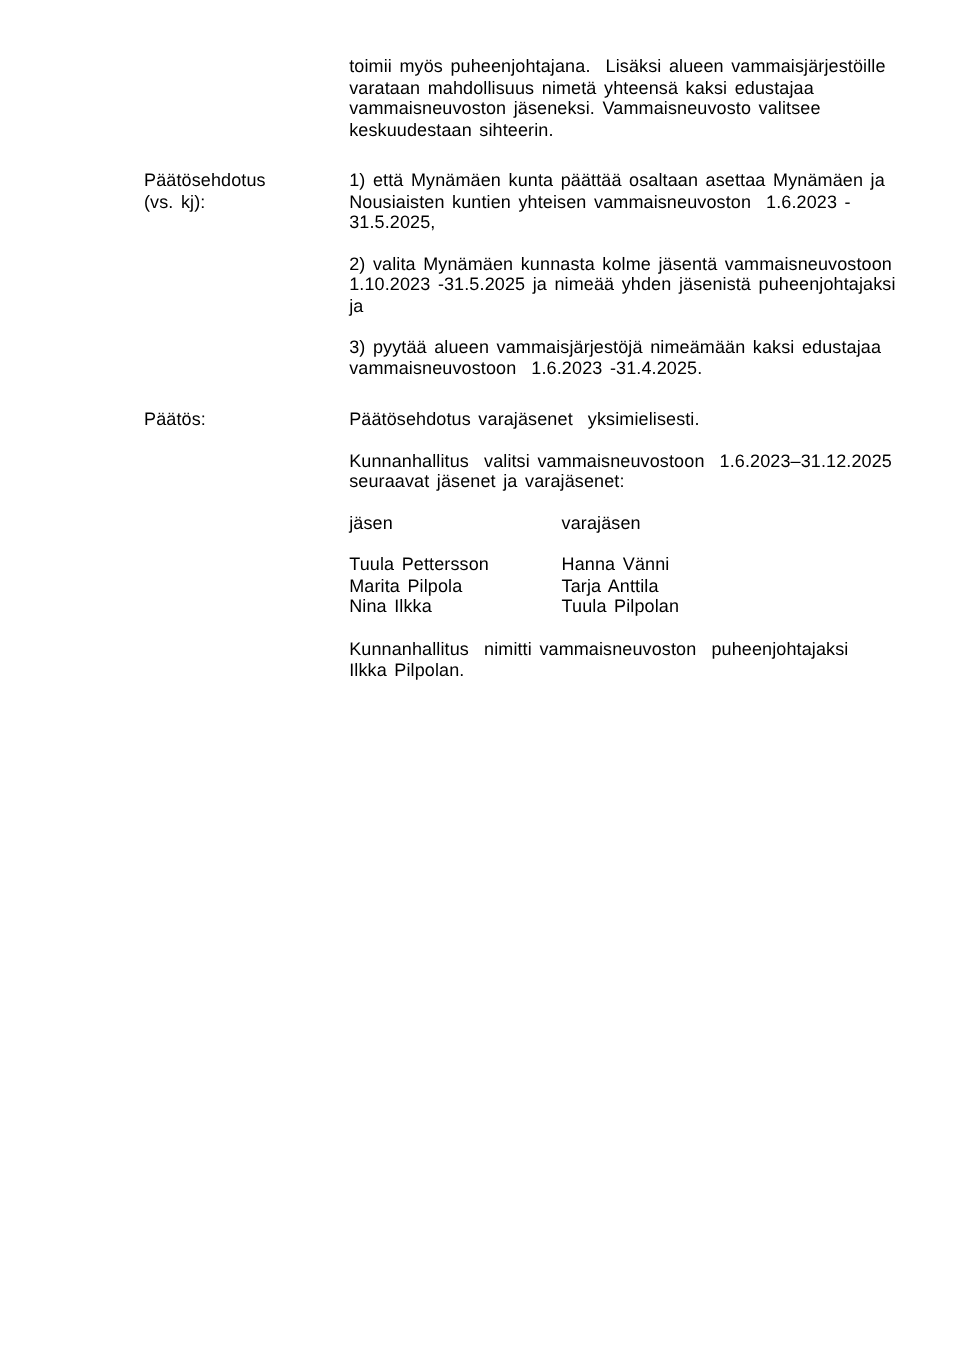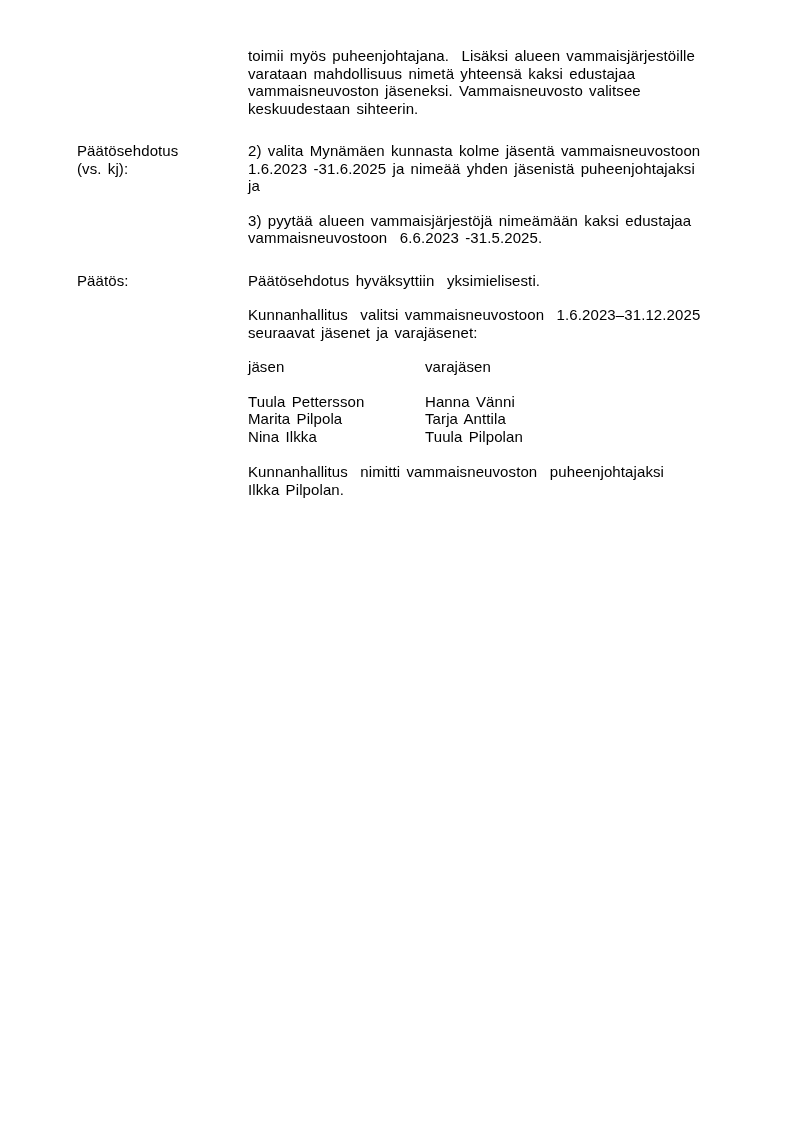--- a/index.html
+++ b/index.html
@@ -27,20 +27,21 @@
     word-spacing: 2px;
     letter-spacing: 0.1px;
   }
   .row {
     display: flex;
     align-items: flex-start;
   }
   .label-col {
     width: 171px;
     flex: 0 0 171px;
+    margin-left: 43px;
   }
   .content-col {
     width: 458px;
     flex: 0 0 458px;
   }
   .content-col p {
     margin: 0 0 17px 0;
     white-space: pre-wrap;
   }
   .content-col p:last-child { margin-bottom: 0; }
@@ -66,31 +67,32 @@
         <p>toimii myös puheenjohtajana.  Lisäksi alueen vammaisjärjestöille varataan mahdollisuus nimetä yhteensä kaksi edustajaa vammaisneuvoston jäseneksi. Vammaisneuvosto valitsee keskuudestaan sihteerin.</p>
       </div>
     </div>
 
     <div class="row sect">
       <div class="label-col">
         <div>Päätösehdotus</div>
         <div>(vs. kj):</div>
       </div>
       <div class="content-col">
-        <p>2) valita Mynämäen kunnasta kolme jäsentä vammaisneuvostoon 1.6.2023 -31.6.2025 ja nimeää yhden jäsenistä puheenjohtajaksi ja</p>
-        <p>3) pyytää alueen vammaisjärjestöjä nimeämään kaksi edustajaa vammaisneuvostoon  6.6.2023 -31.5.2025.</p>
+        <p>1) että Mynämäen kunta päättää osaltaan asettaa Mynämäen ja Nousiaisten kuntien yhteisen vammaisneuvoston  1.6.2023 - 31.5.2025,</p>
+        <p>2) valita Mynämäen kunnasta kolme jäsentä vammaisneuvostoon 1.10.2023 -31.5.2025 ja nimeää yhden jäsenistä puheenjohtajaksi ja</p>
+        <p>3) pyytää alueen vammaisjärjestöjä nimeämään kaksi edustajaa vammaisneuvostoon  1.6.2023 -31.4.2025.</p>
       </div>
     </div>
 
     <div class="row sect">
       <div class="label-col">
         <div>Päätös:</div>
       </div>
       <div class="content-col">
-        <p>Päätösehdotus hyväksyttiin  yksimielisesti.</p>
+        <p>Päätösehdotus varajäsenet  yksimielisesti.</p>
         <p>Kunnanhallitus  valitsi vammaisneuvostoon  1.6.2023–31.12.2025 seuraavat jäsenet ja varajäsenet:</p>
 
         <div class="members-table">
           <div class="cell head-cell">jäsen</div>
           <div class="cell head-cell">varajäsen</div>
 
           <div class="cell">Tuula Pettersson</div>
           <div class="cell">Hanna Vänni</div>
 
           <div class="cell">Marita Pilpola</div>

